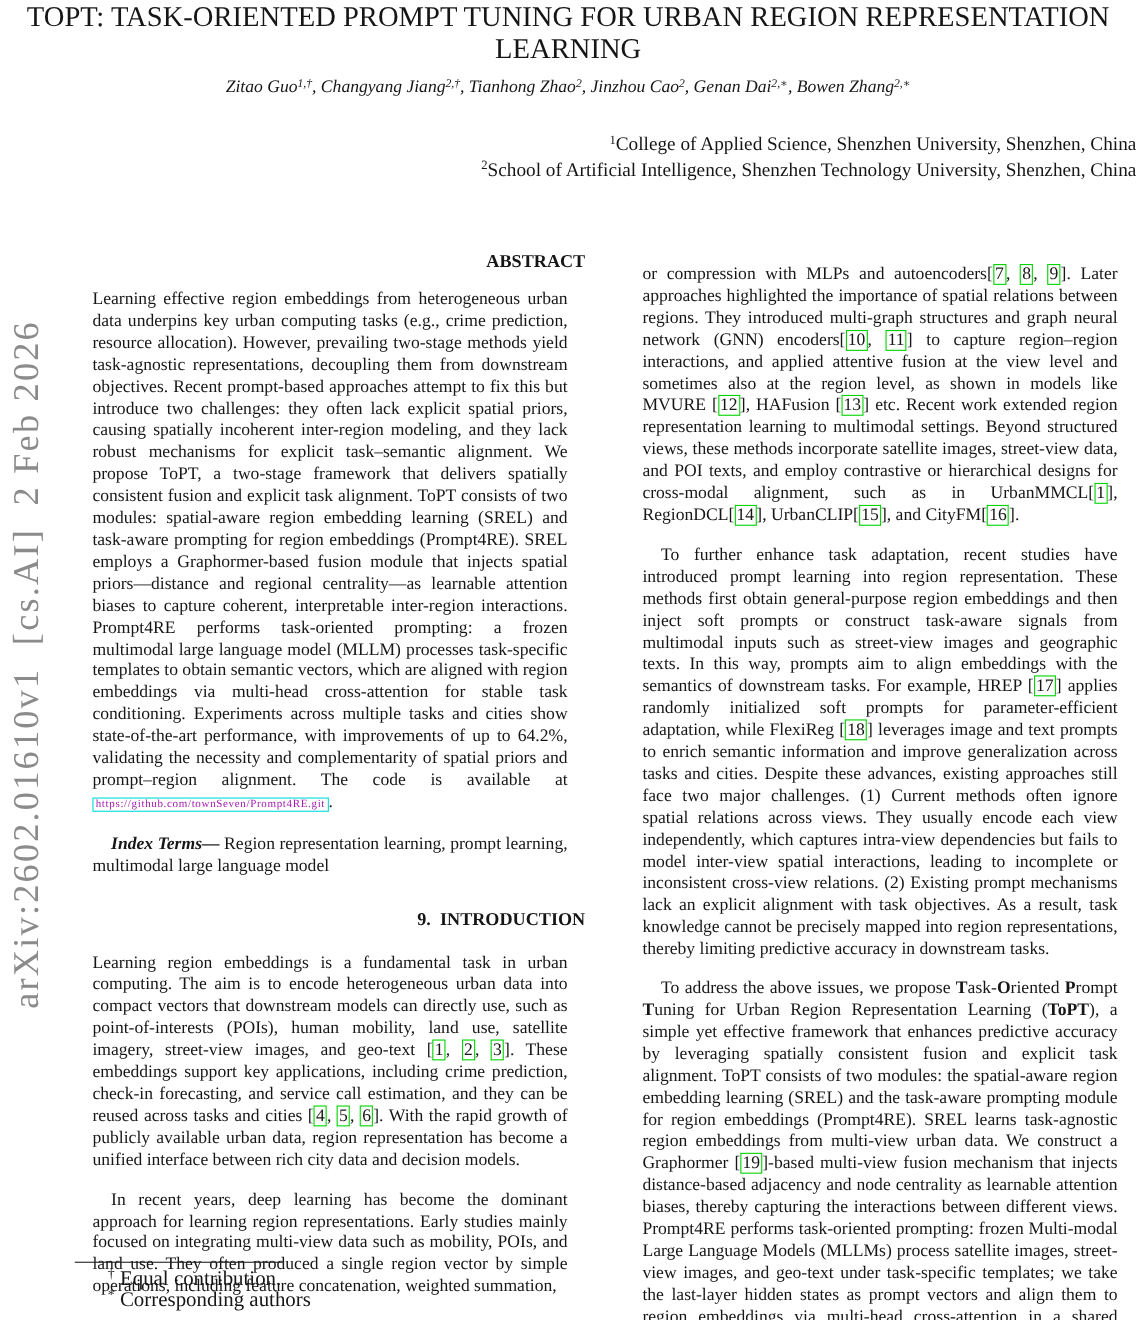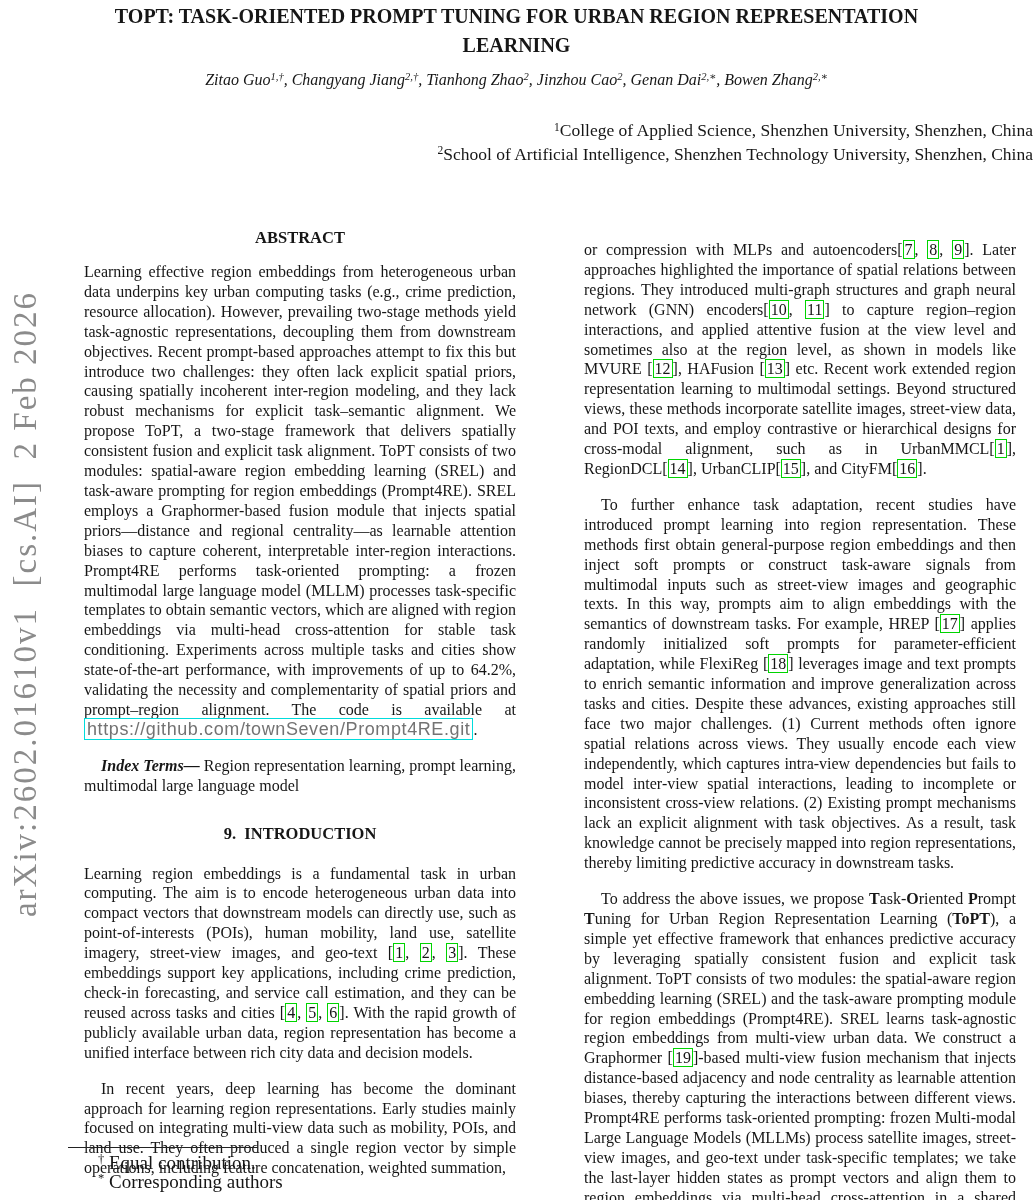--- a/index.html
+++ b/index.html
@@ -9,52 +9,52 @@
     font-family:"Liberation Serif","DejaVu Serif",serif;
   }
   .arxiv-stamp{
     position:absolute;left:25px;top:604px;
     transform:translate(-50%,-50%) rotate(-90deg);
     font-size:33px;letter-spacing:2px;white-space:pre;
     color:var(--arxiv,#8b8b8b);
   }
   .title{
     position:absolute;top:2px;left:0;width:100%;margin:0;
-    text-align:center;font-weight:700;font-size:20px;line-height:28.5px;
+    text-align:center;font-weight:400;font-size:26px;line-height:28.5px;
   }
   .authors{
     position:absolute;top:71px;left:0;width:100%;
     text-align:center;font-style:italic;font-size:16px;
   }
   .affils{
     position:absolute;top:119px;left:0;width:100%;
     text-align:right;font-size:17.5px;line-height:23.5px;
   }
   .col{position:absolute;width:464px;}
   .col-left{left:68px;top:228px;}
   .col-right{left:568px;top:224px;}
   .sechead{
-    margin:0;text-align:center;font-size:16.5px;font-weight:700;white-space:pre;
+    margin:0;text-align:right;font-size:16.5px;font-weight:700;white-space:pre;
   }
   .body{
     margin:16px;font-size:16px;line-height:19.9px;text-align:justify;
     hyphens:auto;-webkit-hyphens:auto;
   }
   .abstract{margin-top:14px;}
   .indexterms{margin-top:16px;text-indent:17px;}
   .it-label{font-weight:700;font-style:italic;}
   .mt28{margin-top:28px;}
   .mt20{margin-top:20px;}
   .indent{text-indent:17px;}
   sup{font-size:66%;line-height:0;vertical-align:baseline;position:relative;top:-0.45em;}
   .cite{border:1.6px solid var(--cite,#00d400);padding:0 1px;}
   .urlbox{
     border:1.8px solid var(--link,#00dcdc);padding:0 2px;
-    font-family:Liberation Sans, sans-serif;
-    font-size:18px;letter-spacing:0.6px;color:#737373;
+    font-family:Liberation Serif, serif;
+    font-size:10px;letter-spacing:0.6px;color:#a21caf;
   }
   .footnote{
     position:absolute;left:68px;top:1147px;width:464px;
     font-size:19px;line-height:19px;
   }
   .footrule{width:190px;border-top:1.6px solid #222;margin-bottom:5px;}
   .foot{padding-left:30px;}
 </style>
 </head>
 <body>

